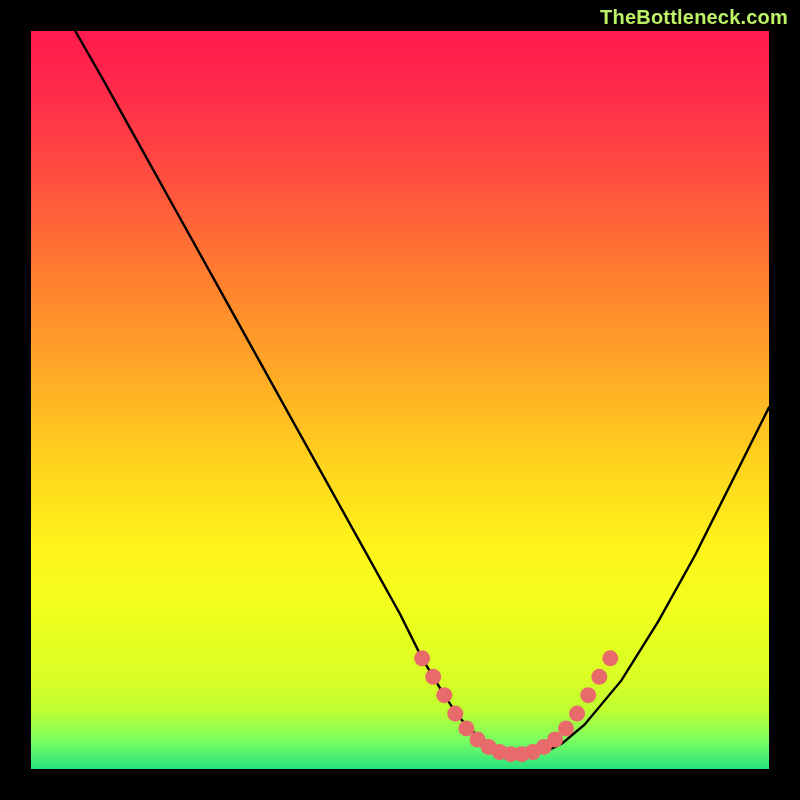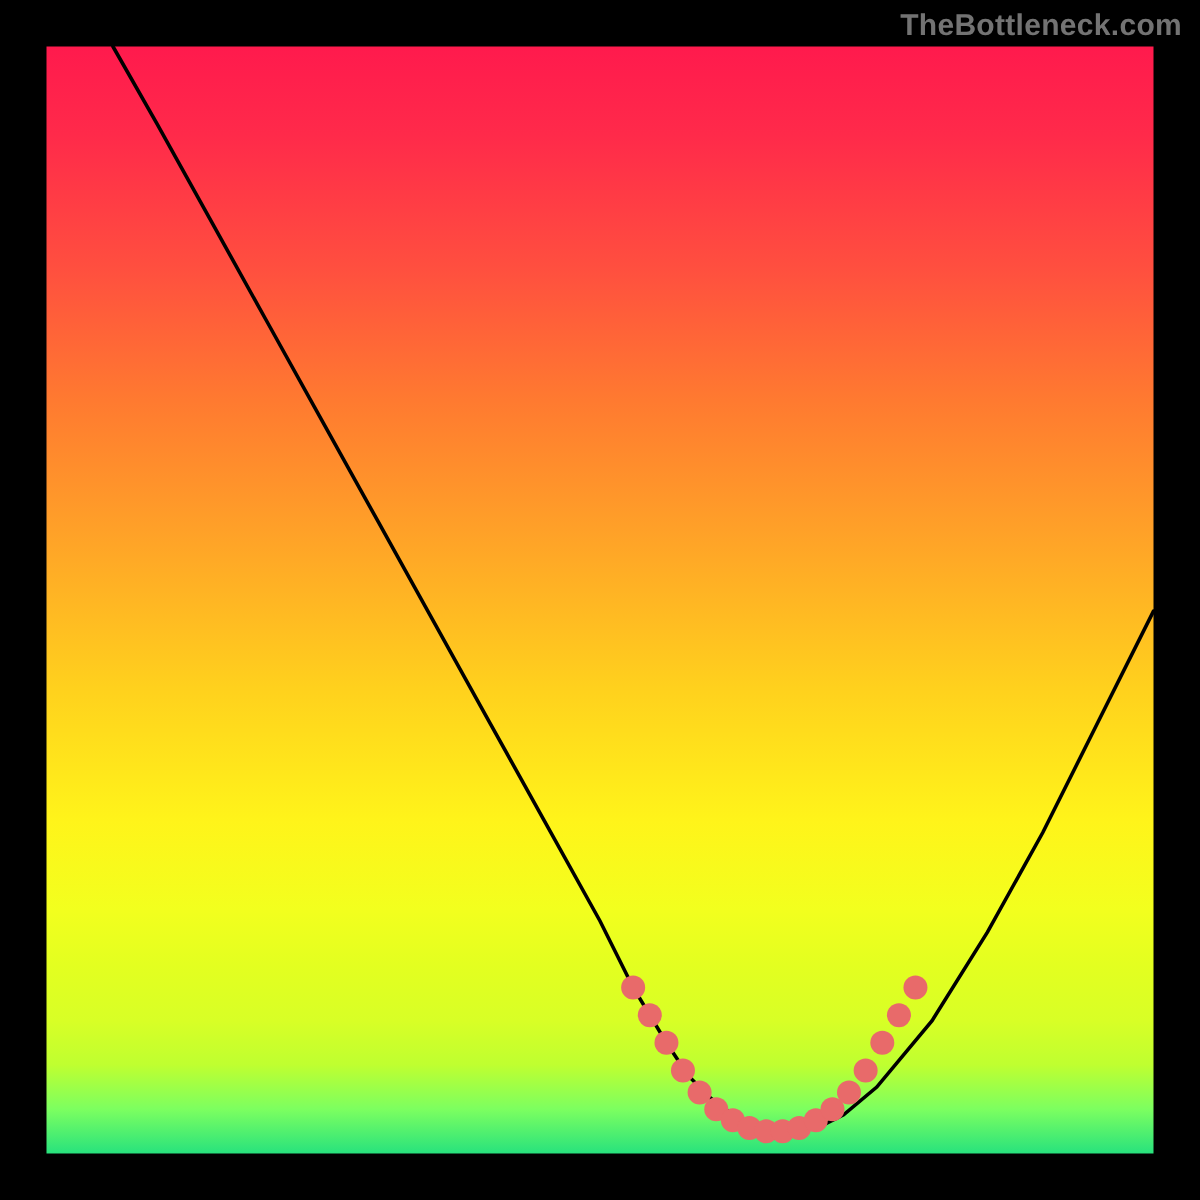--- a/index.html
+++ b/index.html
@@ -30,21 +30,21 @@
       #d8ff26 88%,
       #bfff30 92%,
       #7cff60 96%,
       #28e27d 100%
     );
   }
   .watermark {
     position: absolute;
     top: 6px;
     right: 12px;
-    color: #737373;
+    color: #bef264;
     font-size: 20px;
     font-weight: 600;
     letter-spacing: 0.2px;
     user-select: none;
   }
   svg.curve {
     position: absolute;
     left: 0;
     top: 0;
     width: 738px;

